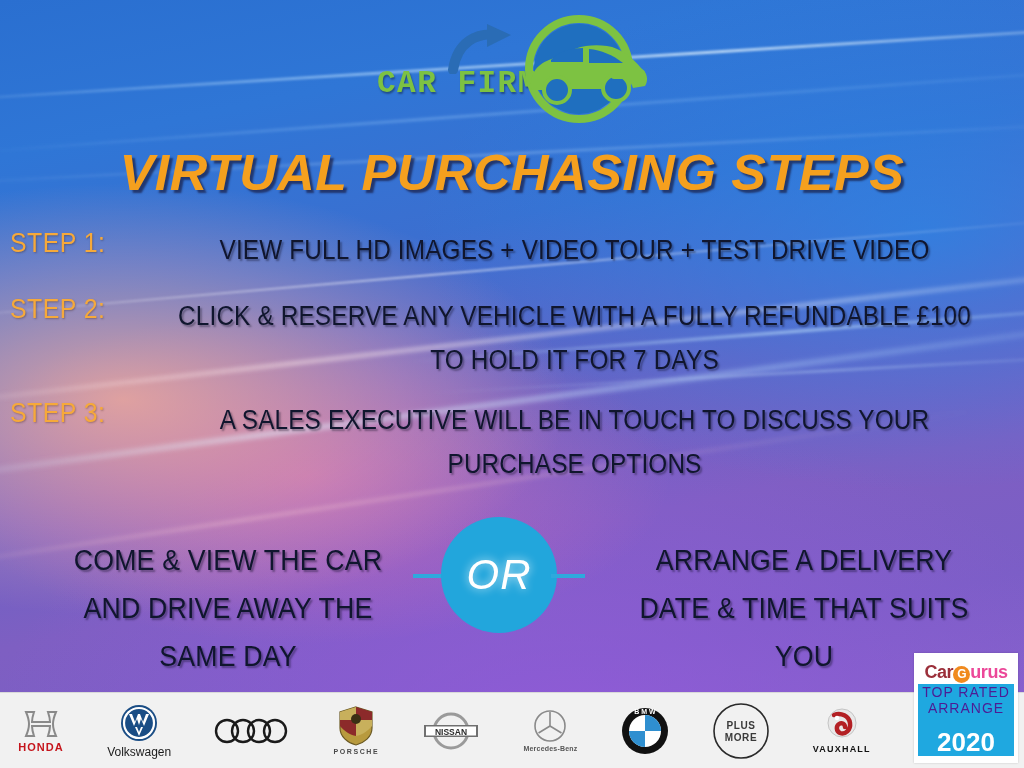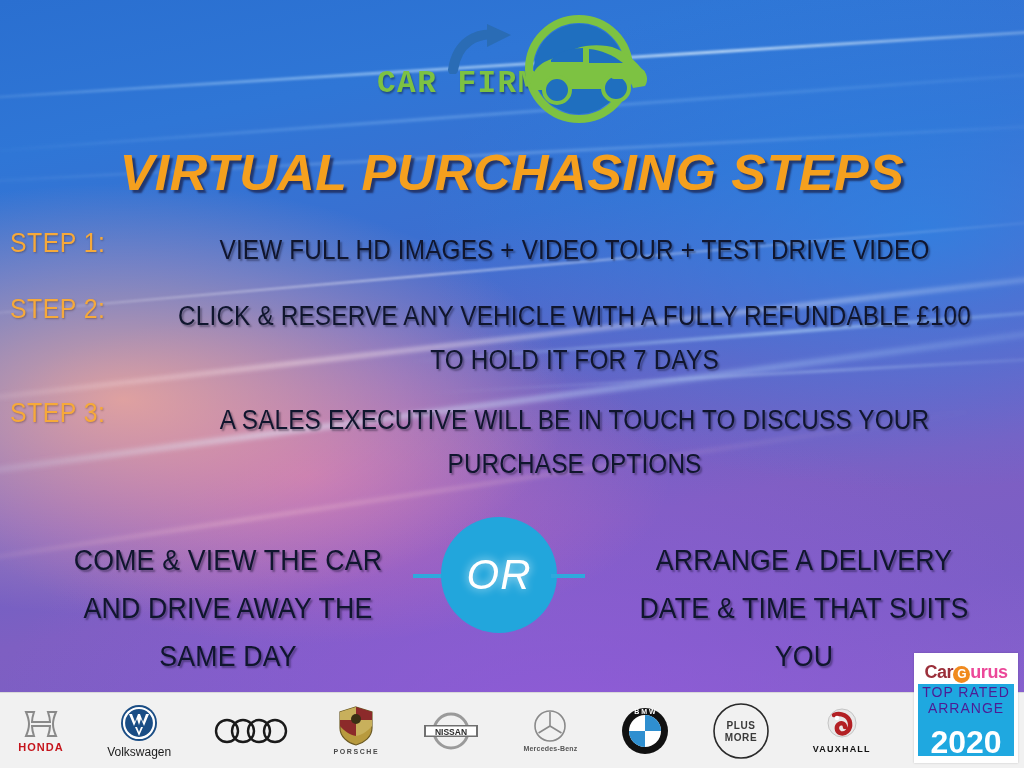--- a/index.html
+++ b/index.html
@@ -139,21 +139,21 @@
   #cg-panel {
     margin:1px 4px 4px 4px; height:72px; background:#1FA8E0;
     display:flex; flex-direction:column; align-items:center; justify-content:center;
   }
   .cg-line1 {
     font-family:"Liberation Sans", sans-serif; font-size:14px;
     color:#4c1d95; letter-spacing:1px; line-height:16px;text-align:center;
   }
   .cg-year {
     font-family:"Liberation Sans", sans-serif; font-weight:bold;
-    font-size:32px; color:#ffffff; letter-spacing:0px; line-height:28px; margin-top:12px;
+    font-size:26px; color:#ffffff; letter-spacing:0px; line-height:28px; margin-top:12px;
   }
 </style>
 </head>
 <body>
 
 <div id="slide">
 
   <div class="streak s1"></div>
   <div class="streak s2"></div>
   <div class="streak s3"></div>

